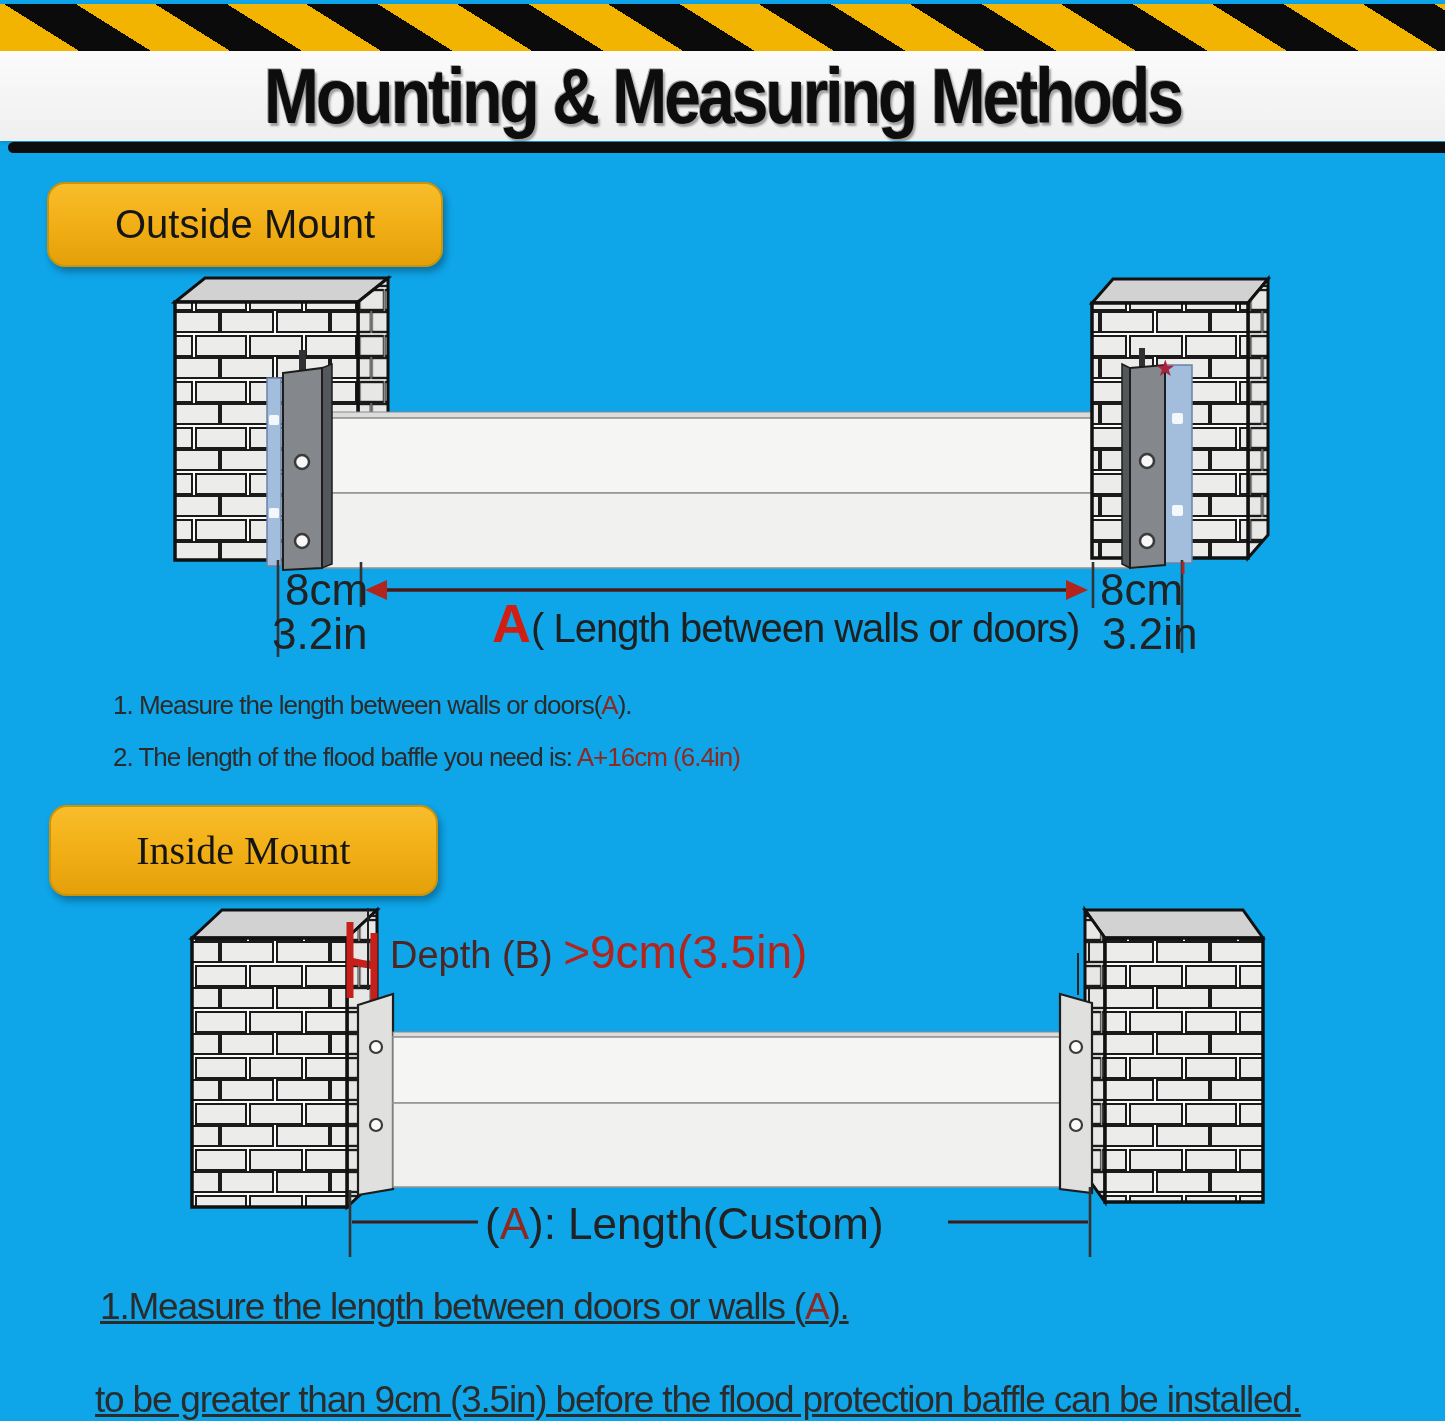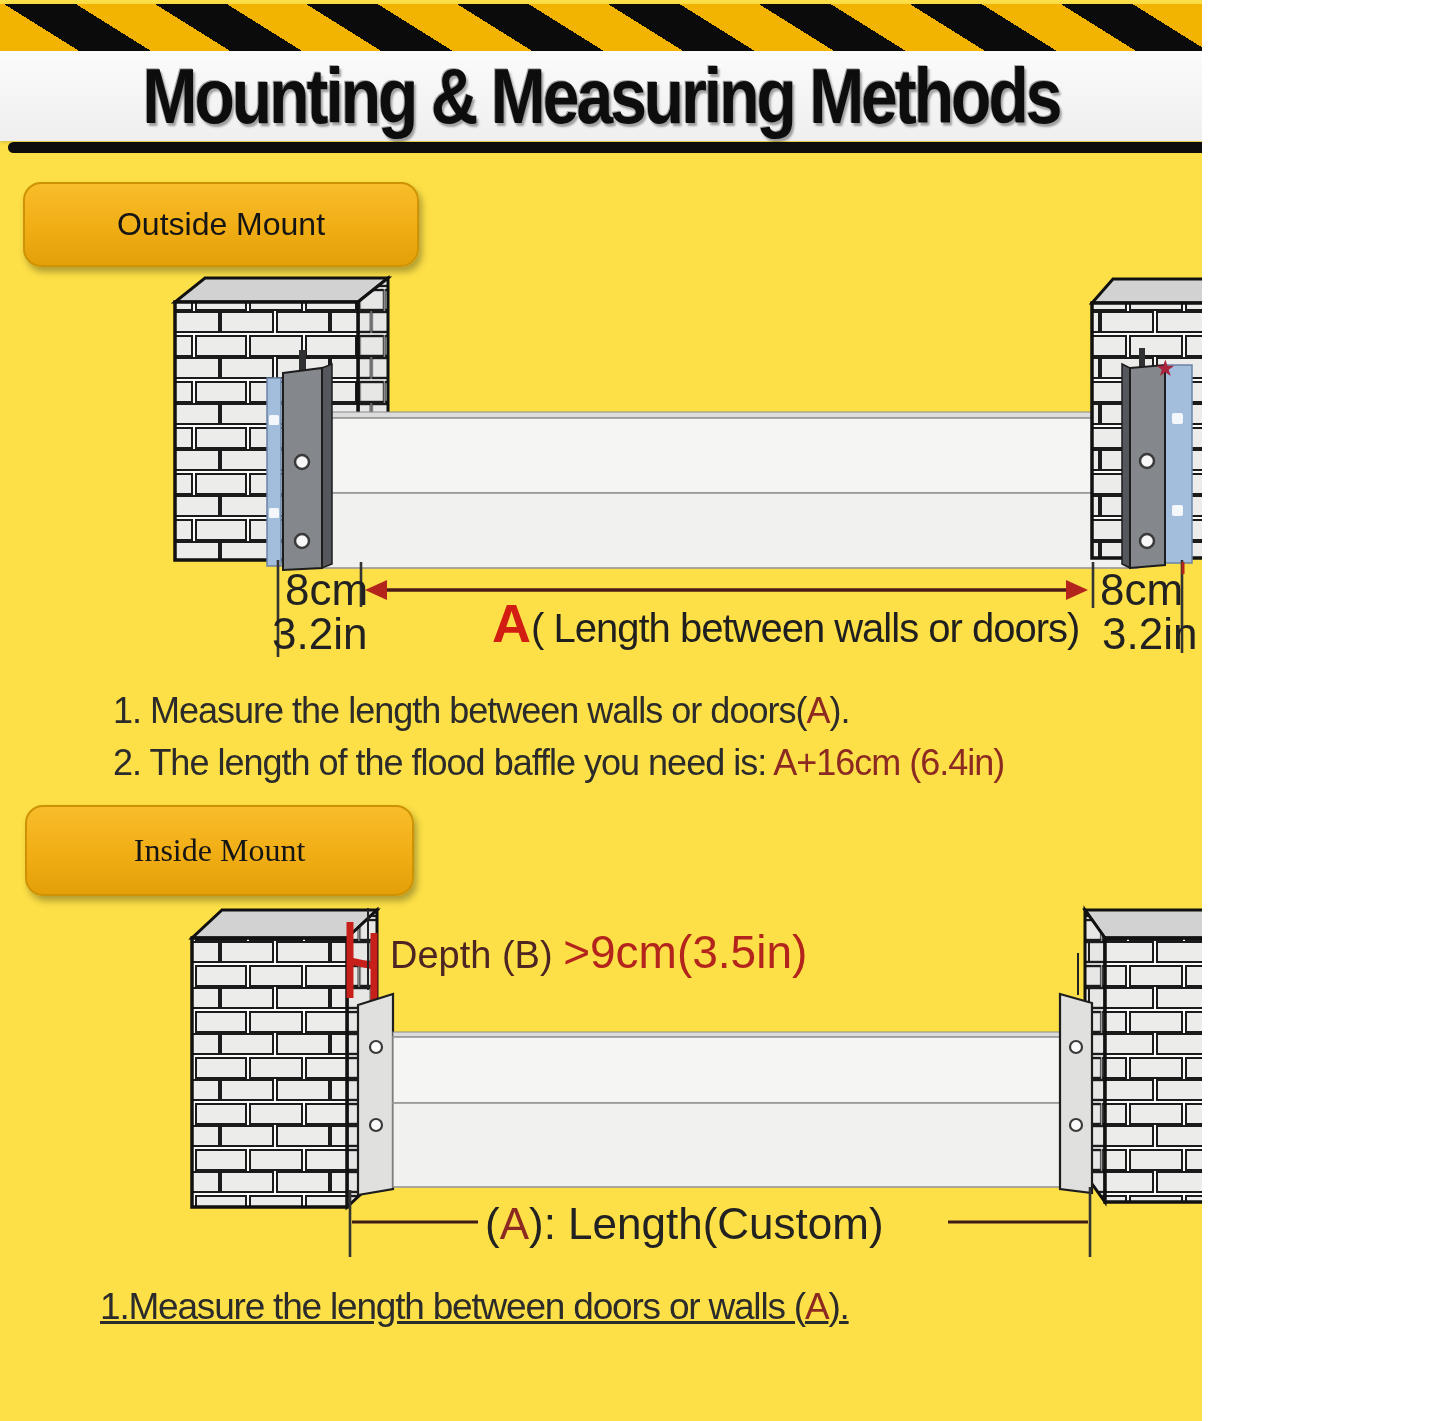--- a/index.html
+++ b/index.html
@@ -1,17 +1,17 @@
 <!DOCTYPE html>
 <html><head>
 <meta charset="utf-8">
 <style>
   html,body{margin:0;padding:0;background:#ffffff;}
   #stage{
-    position:relative;width:1202px;height:1421px;background:#fde047;
+    position:relative;width:1445px;height:1421px;background:#0ea5e9;
     font-family:"Liberation Sans","DejaVu Sans",sans-serif;overflow:hidden;
   }
   
   .caution-stripe{
     position:absolute;top:4px;left:0;right:0;height:47px;
     background:repeating-linear-gradient(32deg,#f2b400 0 42px,#0b0b0b 42px 80px);
     box-shadow:0 3px 5px rgba(0,0,0,.28);
   }
   .title-band{
     position:absolute;top:51px;left:0;right:0;height:90px;
@@ -28,33 +28,33 @@
   }
   .black-bar{
     position:absolute;top:142px;left:8px;right:0;height:11px;
     background:#0d0d0d;border-radius:7px 0 0 7px;
   }
   
   .pill{
     position:absolute;display:flex;align-items:center;justify-content:center;
     background:linear-gradient(180deg,#f8bd2b 0%,#f1ad14 55%,#e3a009 100%);
     border:2px solid #cd9304;border-radius:18px;
-    font-size:32px;color:#151515;letter-spacing:0;
-    box-shadow:3px 5px 7px rgba(0,0,0,.30);white-space:nowrap;
+    font-size:40px;color:#151515;letter-spacing:0;
+    box-shadow:3px 5px 7px rgba(0,0,0,.30);white-space:nowrap;margin-left:24px;
   }
   .pill-outside{top:182px;left:23px;width:392px;height:81px;}
   .pill-inside{top:805px;left:25px;width:385px;height:87px;font-family:Liberation Serif, serif;}
   
   .diagram{position:absolute;left:0;}
   #svg-outside{top:265px;}
   #svg-inside{top:895px;}
   svg text{font-family:"Liberation Sans","DejaVu Sans",sans-serif;}
   
   .inst{
-    position:absolute;font-size:36px;letter-spacing:-1px;color:#2b2b2b;
+    position:absolute;font-size:26px;letter-spacing:-1px;color:#2b2b2b;
     white-space:nowrap;
   }
   .inst-bottom{font-size:37px;letter-spacing:-1.2px;text-decoration:underline;}
   .inst .em{color:#8c2a22;}
   #o-step1{top:690px;left:113px;}
   #o-step2{top:742px;left:113px;}
   #i-step1{top:1286px;left:100px;}
   #i-step2{top:1338px;left:95px;}
   #i-step3{top:1379px;left:95px;}
 </style>
@@ -210,14 +210,15 @@
       <line x1="352" y1="327" x2="478" y2="327"></line>
       <line x1="948" y1="327" x2="1088" y2="327"></line>
       <line x1="1090" y1="292" x2="1090" y2="362" stroke="#333" stroke-width="2.6"></line>
     </g>
     <text x="485" y="344" font-size="44">
       <tspan fill="#222">(</tspan><tspan fill="#8c2a22">A</tspan><tspan fill="#222">): Length(Custom)</tspan>
     </text>
   </svg>
 
   <div class="inst inst-bottom" id="i-step1"><span>1.Measure the length between doors or walls (</span><span class="em">A</span><span>).</span></div>
+  <div class="inst inst-bottom" id="i-step3"><span>to be greater than 9cm (3.5in) before the flood protection baffle can be installed.</span></div>
 
 </div>
 
 </body></html>

